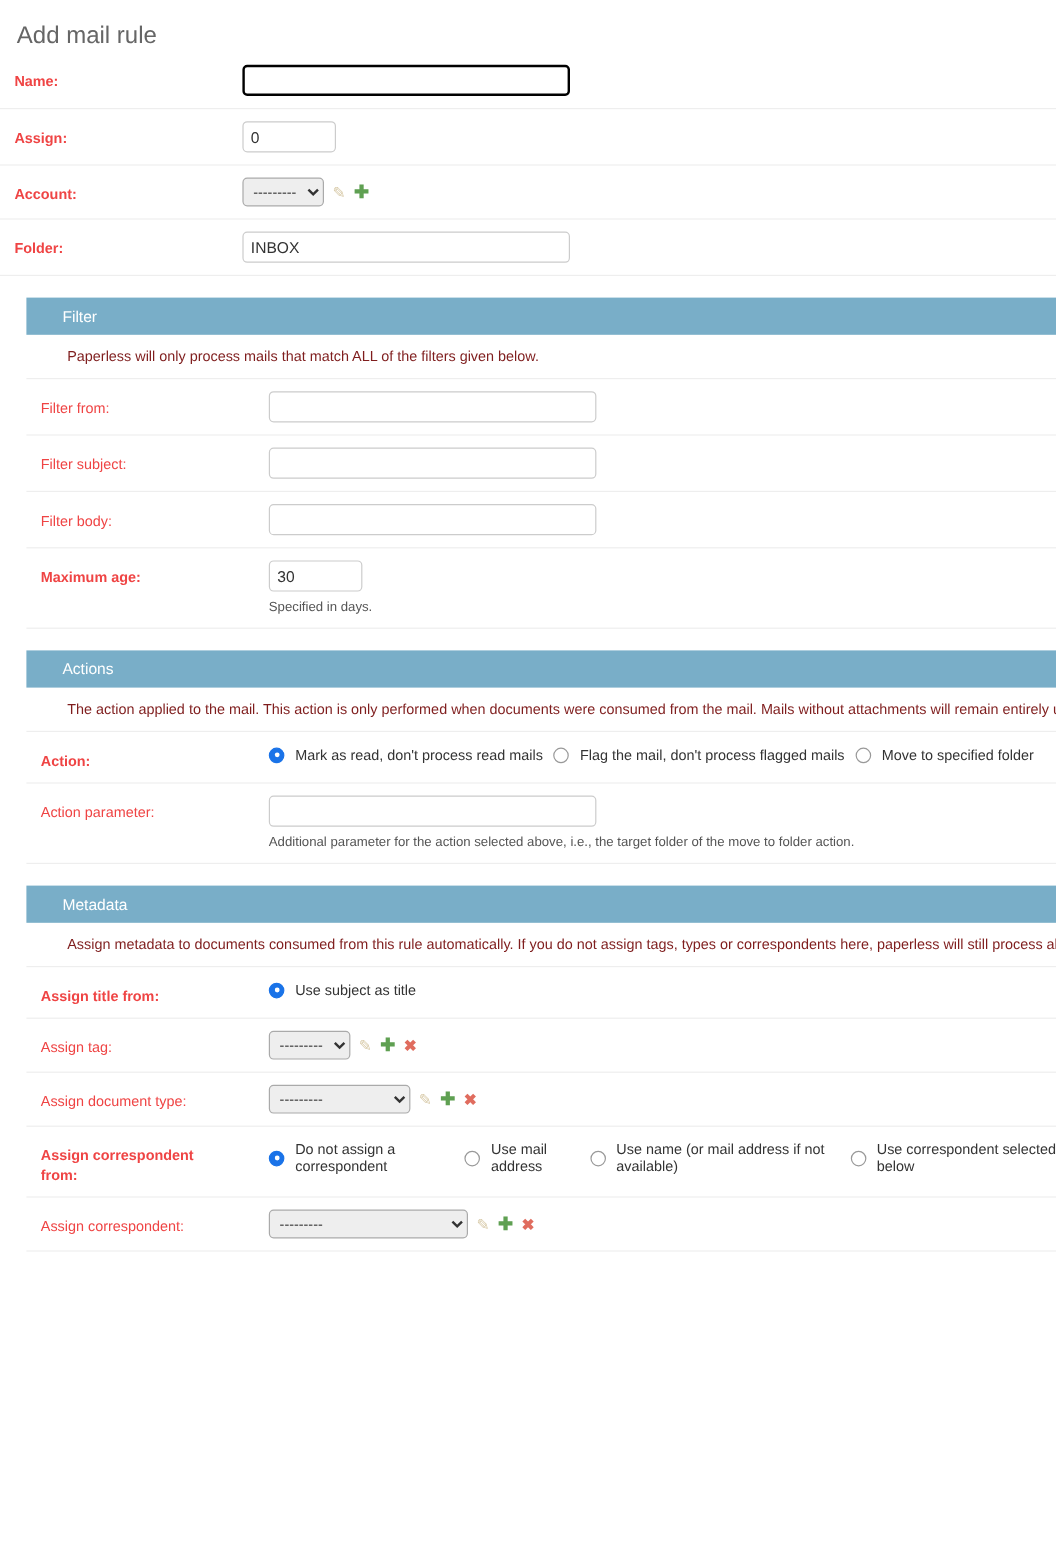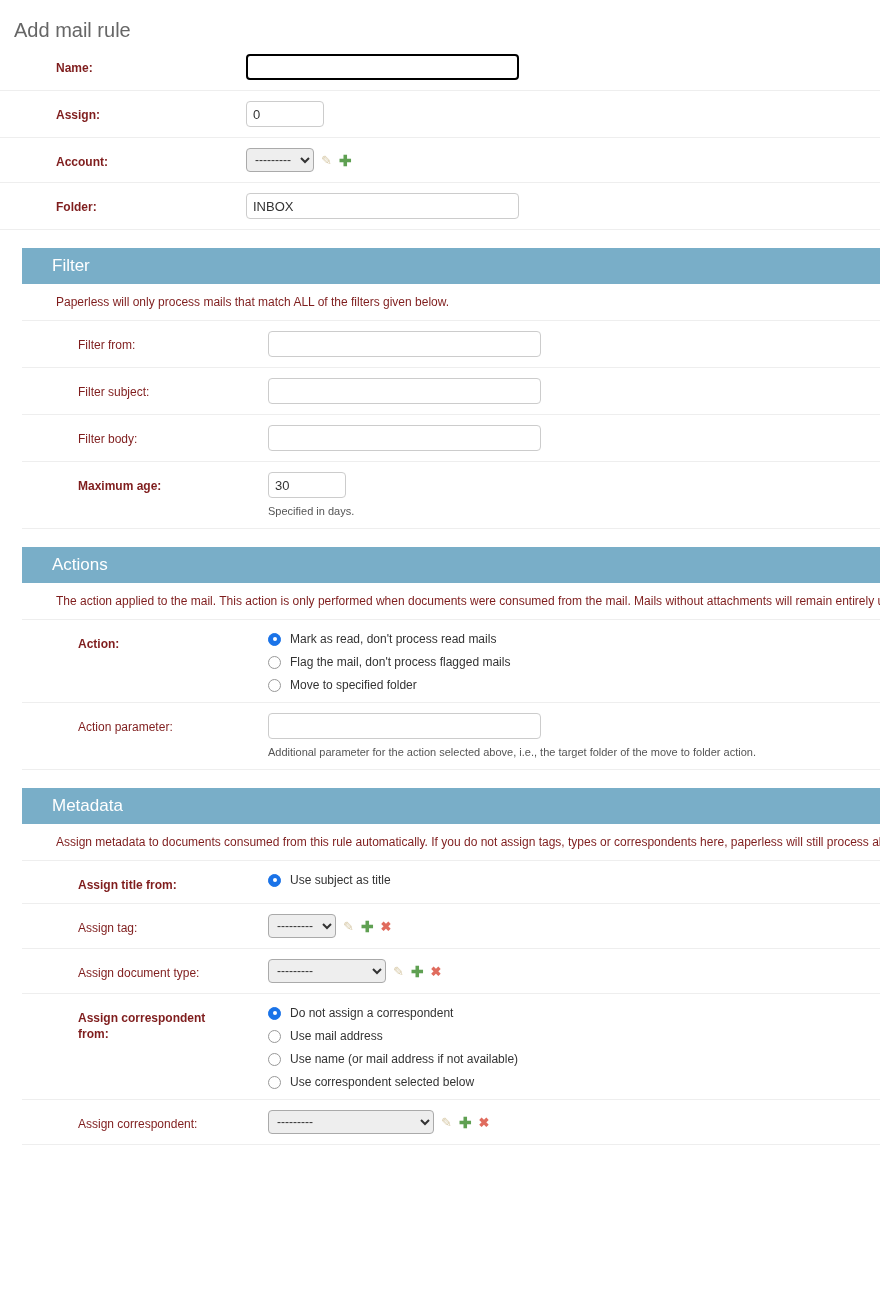--- a/index.html
+++ b/index.html
@@ -38,23 +38,22 @@
     box-sizing: border-box;
   }
 
   .row-label {
     width: 170px;
     min-width: 170px;
     padding-left: 12px;
     box-sizing: border-box;
     font-size: 12px;
     line-height: 16px;
-    color: #7f1d1d;
+    color: #ef4444;
     padding-top: 6px;
-    margin-left: 44px;
   }
   .row-label.bold { font-weight: bold; }
 
   .row-field {
     flex: 1;
     padding-left: 32px;
     box-sizing: border-box;
   }
 
   input[type="text"] {
@@ -104,21 +103,21 @@
     text-decoration: none;
     display: inline-block;
   }
   .icon-pencil { color: #d7c9a7; }
   .icon-plus { color: #5fa052; font-weight: bold; font-size: 15px; }
   .icon-cross { color: #e06c5e; font-weight: bold; font-size: 13px; }
 
   .section-header {
     background: #79aec8;
     color: #ffffff;
-    font-size: 17px;
+    font-size: 13px;
     padding: 8px 0 8px 30px;
     margin: 18px 0 0 22px;
     width: 858px;
     box-sizing: border-box;
   }
 
   .section-desc {
     font-size: 12px;
     color: #7f1d1d;
     padding: 10px 0 10px 34px;
@@ -126,21 +125,21 @@
     width: 858px;
     box-sizing: border-box;
     border-bottom: 1px solid #eeeeee;
     line-height: 16px;
     white-space: nowrap;
     overflow: hidden;
   }
 
   .block { margin-left: 22px; width: 858px; }
 
-  .radio-group { display: flex; flex-direction: column; gap: 9px; padding-top: 2px; }
+  .radio-group { display: flex; flex-direction: row; gap: 9px; padding-top: 2px; }
   .radio-item { display: flex; align-items: center; gap: 9px; }
   .radio {
     width: 13px;
     height: 13px;
     border-radius: 50%;
     border: 1px solid #999999;
     background: #ffffff;
     box-sizing: border-box;
     position: relative;
     flex: 0 0 auto;

